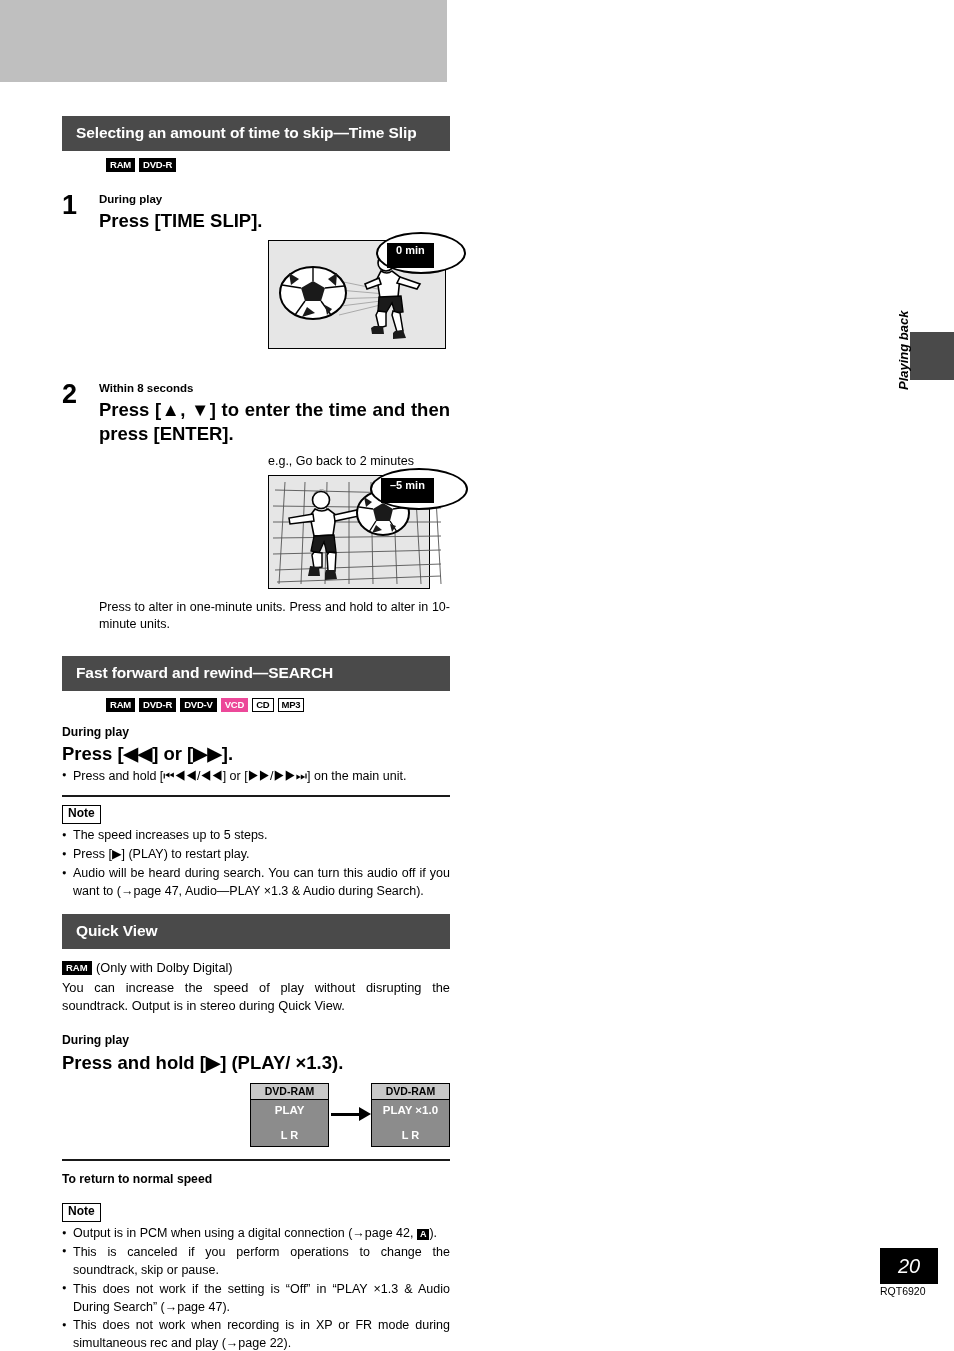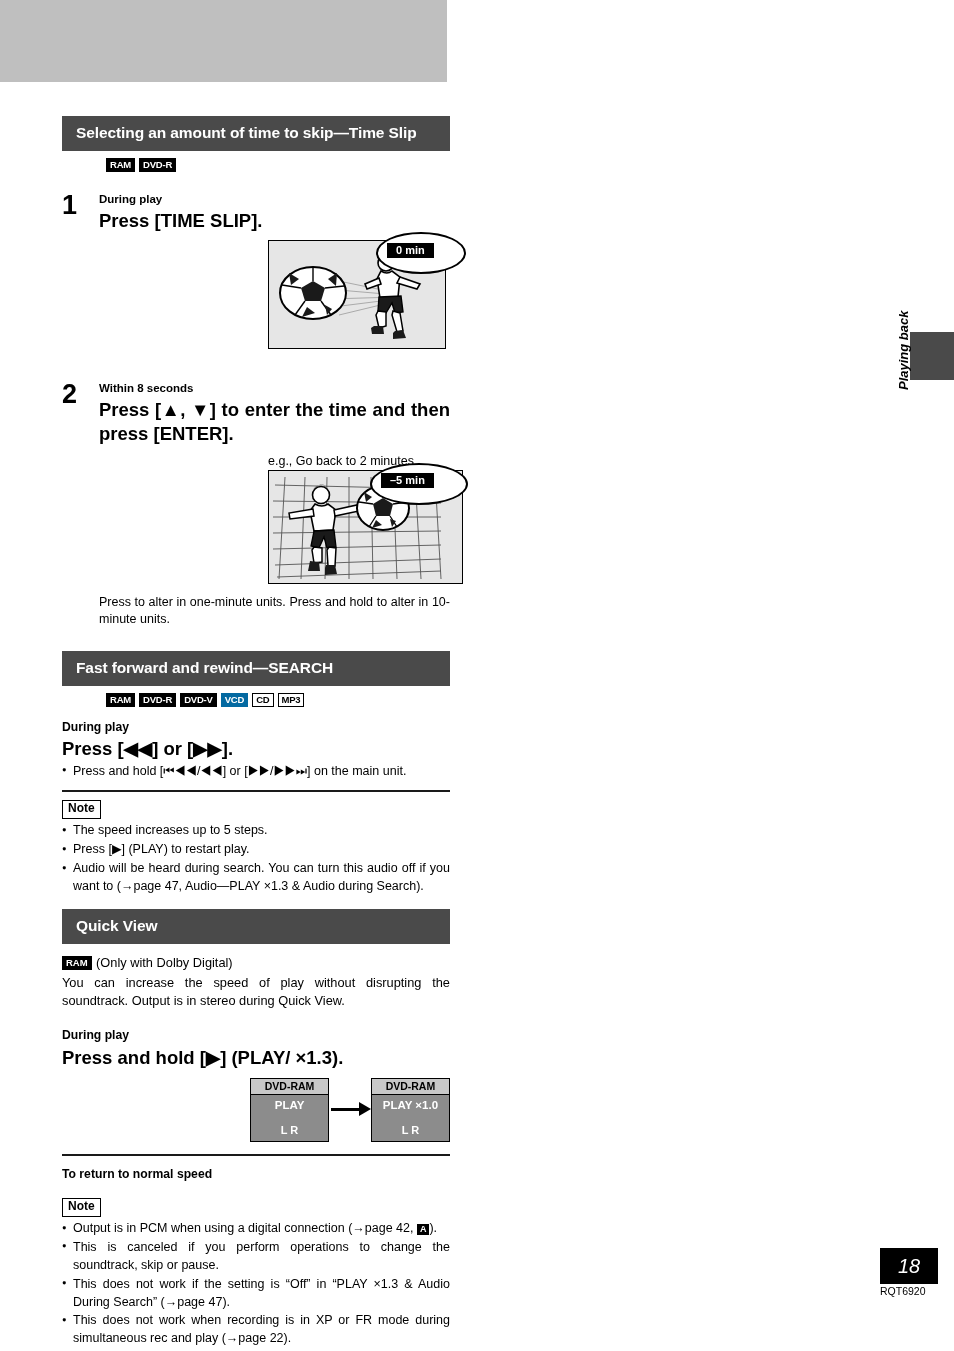--- a/index.html
+++ b/index.html
@@ -48,21 +48,21 @@
     display: inline-block;
     font-size: 9.5px;
     font-weight: bold;
     line-height: 12px;
     padding: 1px 4px 1px 4px;
     margin-right: 4px;
     vertical-align: middle;
     letter-spacing: -0.2px;
   }
   .badge.black { background: #000000; color: #ffffff; }
-  .badge.gray  { background: #0369a1; color: #ffffff; }
+  .badge.gray  { background: #ec4899; color: #ffffff; }
   .badge.white { background: #ffffff; color: #000000; border: 1.4px solid #000000; padding: 0px 3px; }
   .badge-inline {
     display: inline-block;
     font-size: 9.5px;
     font-weight: bold;
     line-height: 12px;
     padding: 1px 4px;
     background: #000;
     color: #fff;
     vertical-align: 1px;
@@ -108,21 +108,21 @@
     background: #e6e6e6;
     position: relative;
     overflow: visible;
   }
   .callout {
     position: absolute;
     background: #000;
     color: #fff;
     font-size: 11px;
     font-weight: bold;
-    padding: 1px 9px 2px 9px;
+    padding: 1px 9px 12px 9px;
     white-space: nowrap;
     z-index: 4;
   }
   .callout-ellipse {
     position: absolute;
     border: 2px solid #000;
     background: #ffffff;
     border-radius: 50%;
     z-index: 3;
   }
@@ -356,21 +356,21 @@
   <div class="step" style="margin-top:32px">
     <div class="step-num">2</div>
     <div class="step-body">
       <div class="step-lead">Within 8 seconds</div>
       <div class="step-main justify">Press [▲, ▼] to enter the time and then press [ENTER].</div>
     </div>
   </div>
 
   <div class="eg-label" style="margin-top:8px; margin-left:206px;">e.g.,  Go back to 2 minutes</div>
 
-  <div class="illus-wrap" style="margin-left:206px; width:195px;">
+  <div class="illus-wrap" style="margin-top:5px; margin-left:206px; width:162px;">
     <div class="illus" style="height:112px">
       <svg viewBox="0 0 178 112" width="178" height="112" style="display:block">
 
         <g stroke="#555" stroke-width="0.9" fill="none">
           <path d="M6 14 L172 18"></path>
             <path d="M4 30 L172 32"></path>
             <path d="M4 46 L172 46"></path>
           <path d="M4 62 L172 60"></path>
             <path d="M4 78 L172 74"></path>
             <path d="M6 94 L172 88"></path>
@@ -486,14 +486,14 @@
       <li class="justify">This does not work if the setting is “Off” in “PLAY ×1.3 &amp; Audio During Search” (→page 47).</li>
       <li class="justify">This does not work when recording is in XP or FR mode during simultaneous rec and play (→page 22).</li>
     </ul>
   </div>
 
 </div>
 
 <div class="side-tab"></div>
 <div class="side-label">Playing back</div>
 
-<div class="page-block">18</div>
+<div class="page-block">20</div>
 <div class="page-code">RQT6920</div>
 
 </body></html>

